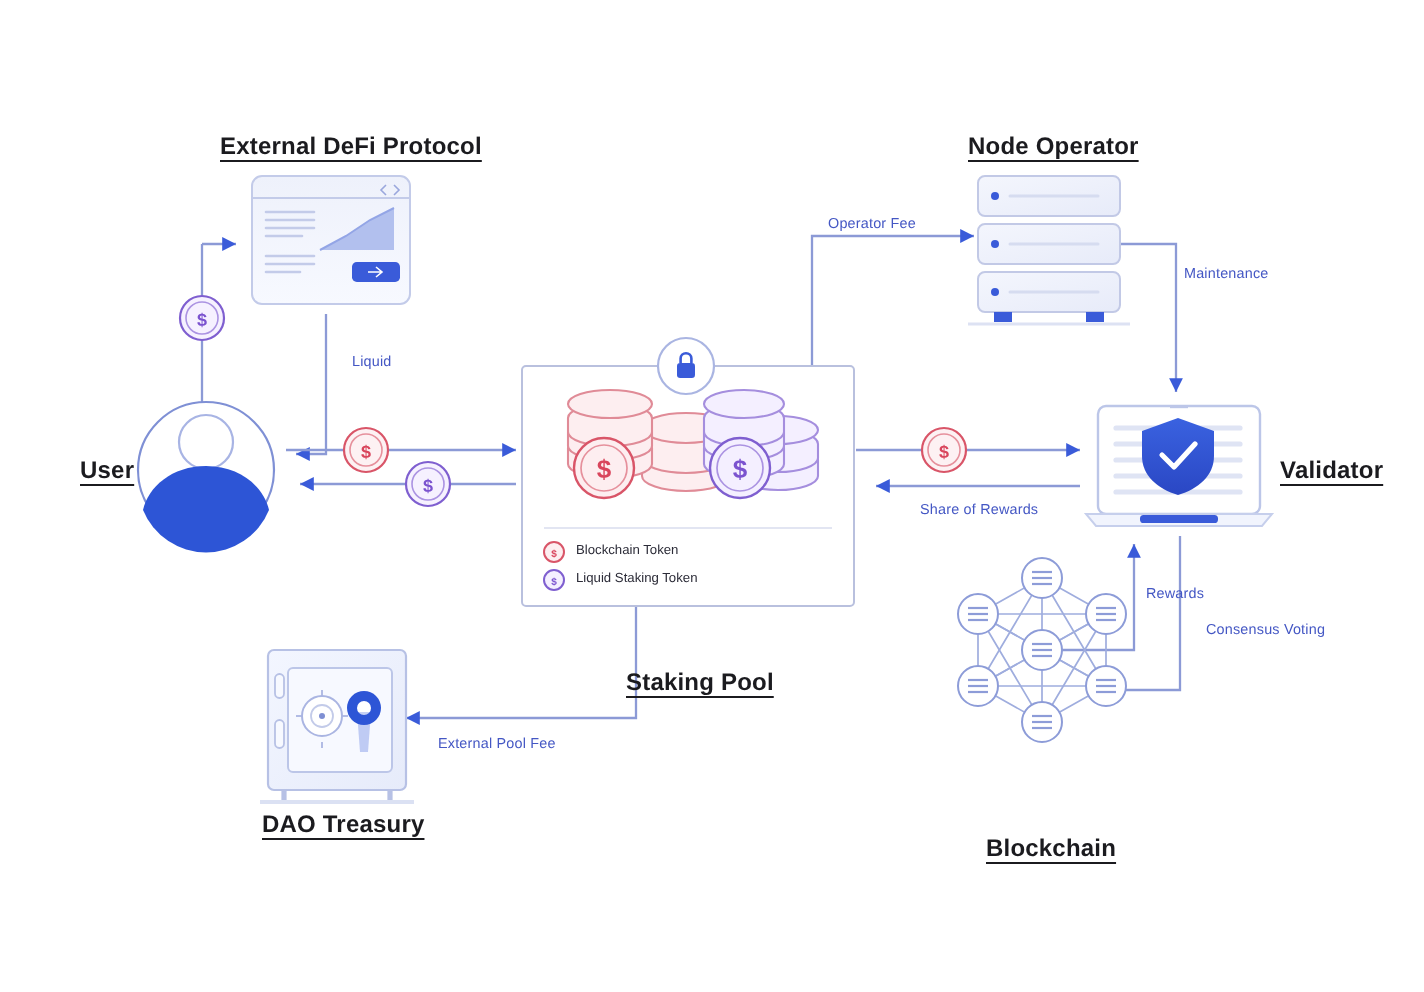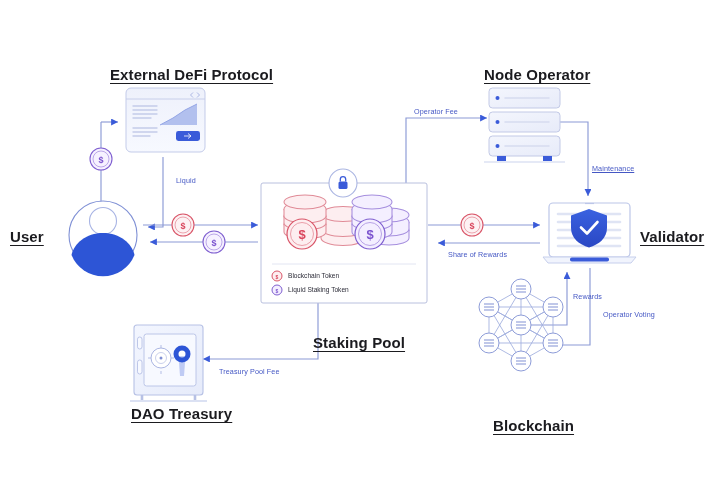--- a/index.html
+++ b/index.html
@@ -2,21 +2,21 @@
 <html><head>
 <meta charset="utf-8">
 <style>
   html,body{margin:0;padding:0;background:#ffffff;}
   body{width:712px;height:496px;overflow:hidden;font-family:"Liberation Sans",sans-serif;}
   #stage{position:relative;width:712px;height:496px;background:#ffffff;}
   svg#diagram{position:absolute;left:0;top:0;width:712px;height:496px;}
   .node-label{
     position:absolute;
     font-family:"Liberation Sans",sans-serif;
-    font-size:15px;
+    font-size:12px;
     font-weight:700;
     color:#1b1b1f;
     text-decoration:underline;
     text-underline-offset:2.5px;
     white-space:nowrap;
     letter-spacing:.1px;
   }
   .edge-label{
     position:absolute;
     font-family:"Liberation Sans",sans-serif;
@@ -321,37 +321,37 @@
     </g>
     <circle cx="182" cy="354" r="8.5" fill="#2d55d6"></circle>
     <circle cx="182" cy="354" r="3.5" fill="#ffffff"></circle>
     <path d="M178.5,356 h7 l-1.5,20 h-4 Z" fill="#2d55d6" opacity="0.28"></path>
     <path d="M142,395 v5 M195,395 v5" stroke="#b7c1e5" stroke-width="2.6" fill="none"></path>
     <path d="M130,401 h77" stroke="#dbe1f3" stroke-width="2" fill="none"></path>
   </g>
 </svg>
 
 <div>
-  <div class="node-label" style="left:10px;top:228px;">User</div>
+  <div class="node-label" style="left:40px;top:228px;">User</div>
   <div class="node-label" style="left:110px;top:66px;">External DeFi Protocol</div>
   <div class="node-label" style="left:313px;top:318px;margin-top:16px;">Staking Pool</div>
   <div class="node-label" style="left:484px;top:66px;">Node Operator</div>
   <div class="node-label" style="left:640px;top:228px;">Validator</div>
   <div class="node-label" style="left:493px;top:417px;">Blockchain</div>
   <div class="node-label" style="left:131px;top:405px;">DAO Treasury</div>
 </div>
 
 <div>
   <div class="edge-label" style="left:176px;top:176px;">Liquid</div>
   <div class="edge-label" style="left:414px;top:107px;">Operator Fee</div>
-  <div class="edge-label" style="left:592px;top:164px;text-decoration:underline;">Maintenance</div>
-  <div class="edge-label" style="left:448px;top:250px;">Share of Rewards</div>
-  <div class="edge-label" style="left:603px;top:310px;">Operator Voting</div>
+  <div class="edge-label" style="left:592px;top:132px;">Maintenance</div>
+  <div class="edge-label" style="left:460px;top:250px;">Share of Rewards</div>
+  <div class="edge-label" style="left:603px;top:310px;">Consensus Voting</div>
   <div class="edge-label" style="left:529px;top:292px;margin-left:44px;">Rewards</div>
-  <div class="edge-label" style="left:219px;top:367px;">Treasury Pool Fee</div>
+  <div class="edge-label" style="left:219px;top:367px;">External Pool Fee</div>
 </div>
 
 <div>
   <div class="legend-text" style="left:288px;top:272px;">Blockchain Token</div>
   <div class="legend-text" style="left:288px;top:286px;">Liquid Staking Token</div>
 </div>
 
 </div>
 
 </body></html>

